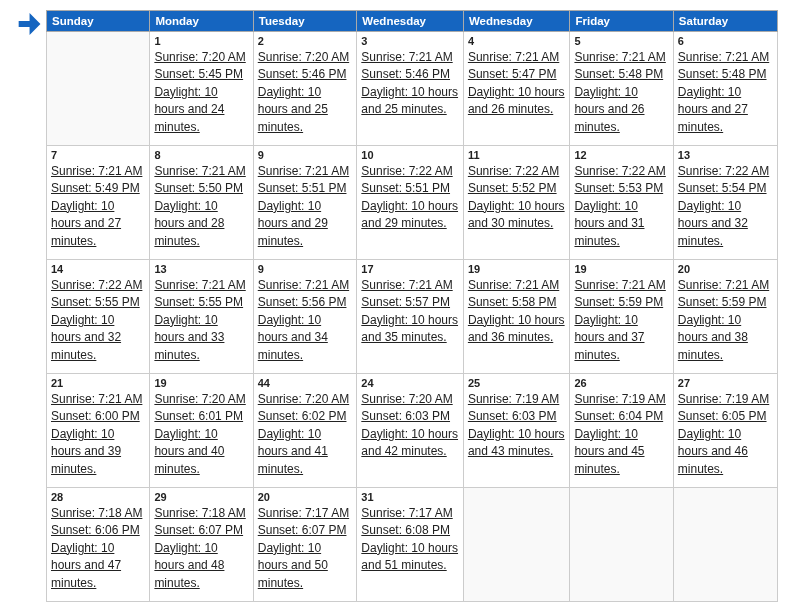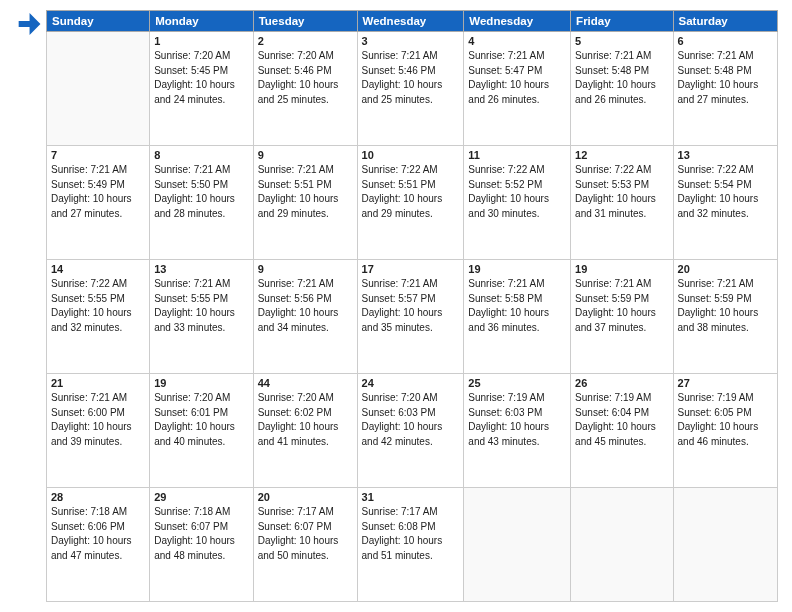--- a/index.html
+++ b/index.html
@@ -82,21 +82,22 @@
       background: #f9f9f9;
     }
     .day-num {
       font-size: 11px;
       font-weight: bold;
       display: block;
       margin-bottom: 2px;
     }
     .day-info {
       line-height: 1.45;
-      font-size: 10px;
+      font-size: 12px;
+      text-decoration: underline;
     }
   </style>
 </head>
 <body>
 
 <div class="page">
   <div class="header">
     <div class="logo">
       <svg class="logo-icon" viewBox="0 0 36 36">
         <polygon points="20,4 34,18 20,32 20,22 6,22 6,14 20,14" fill="#1565c0"></polygon>

